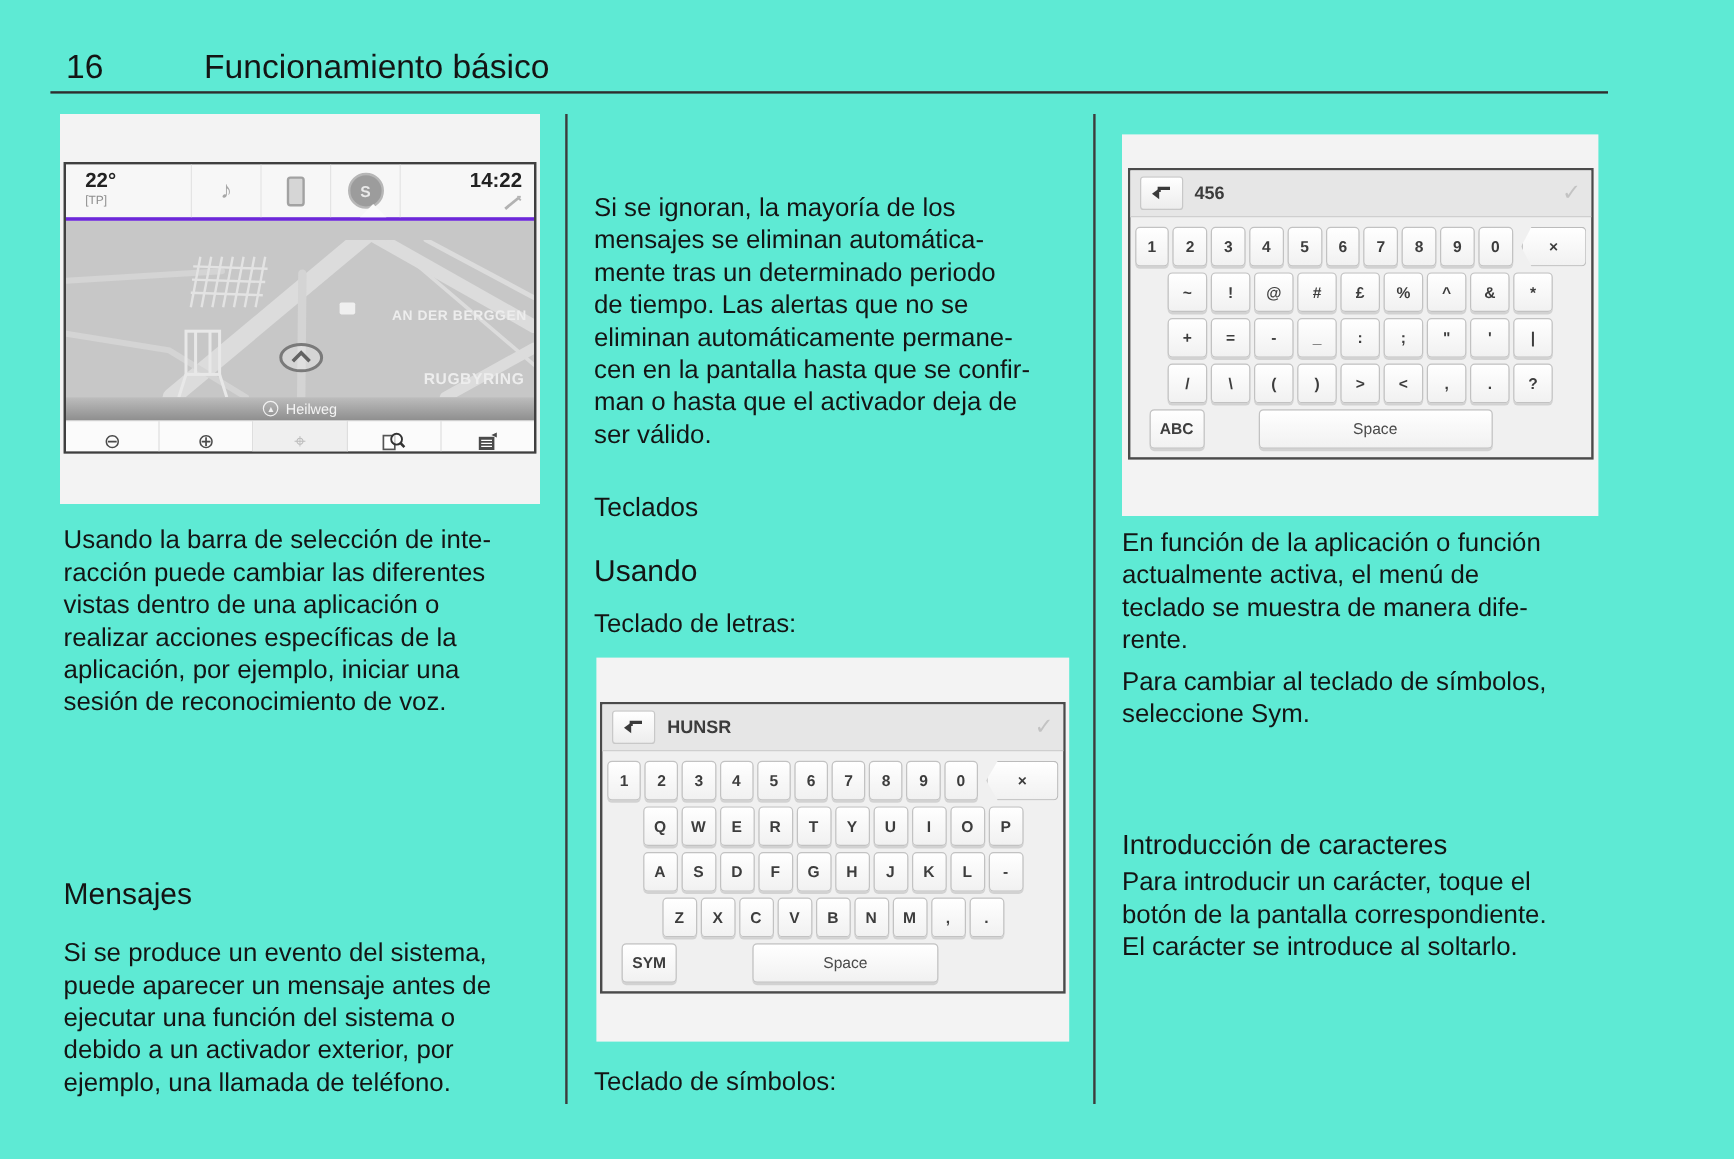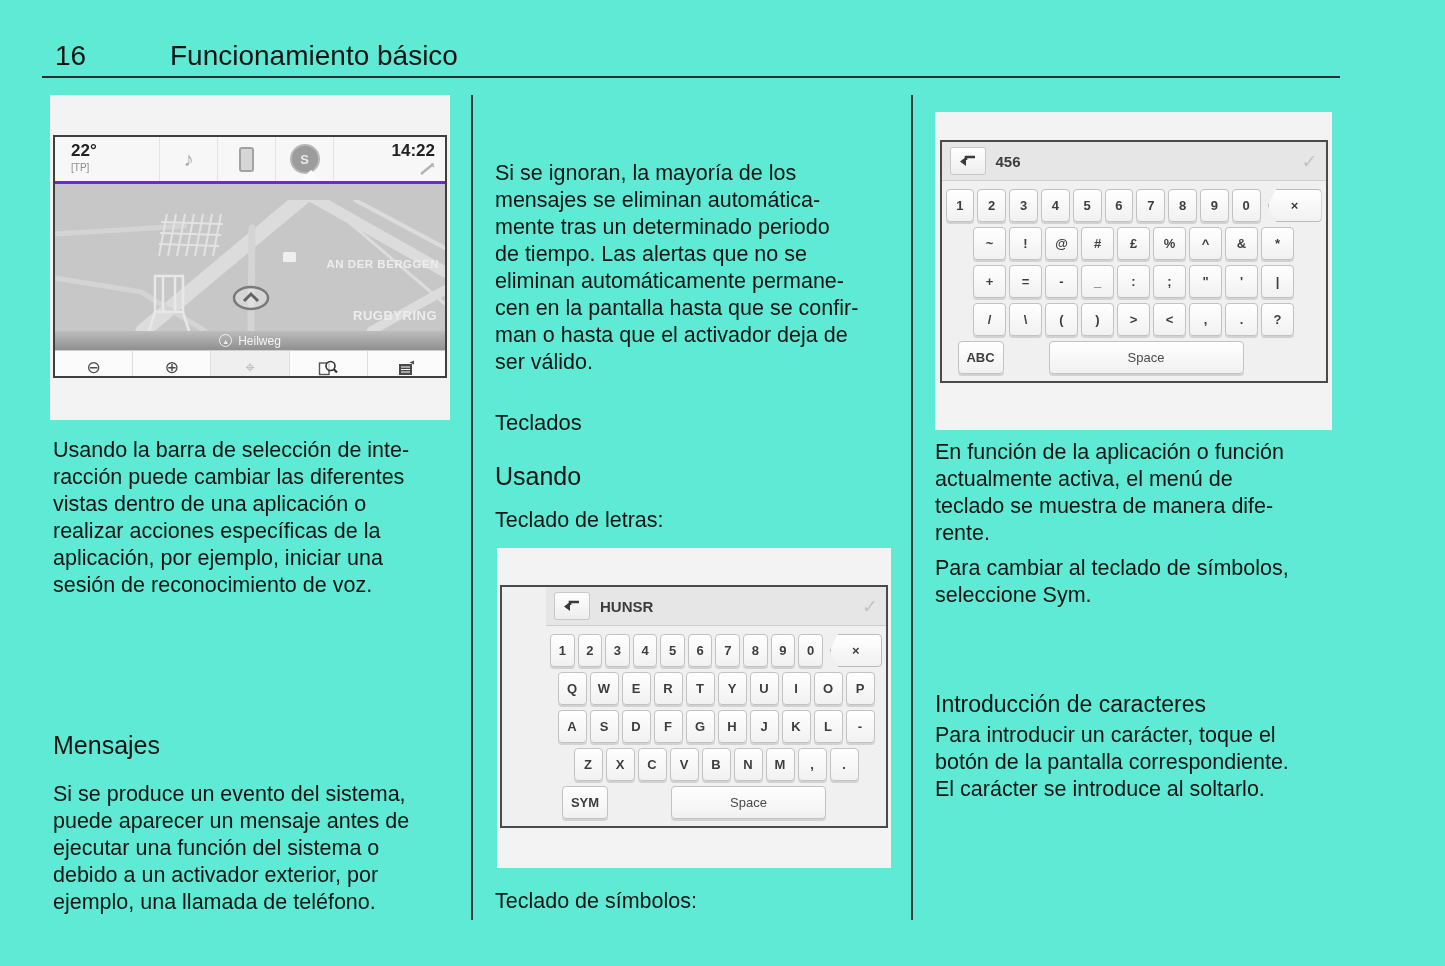--- a/index.html
+++ b/index.html
@@ -210,21 +210,21 @@
 de tiempo. Las alertas que no se
 eliminan automáticamente permane-
 cen en la pantalla hasta que se confir-
 man o hasta que el activador deja de
 ser válido.</div>
   <div class="h-big" style="left:495px;top:404px;">Teclados</div>
   <div class="h-med" style="left:495px;top:462px;">Usando</div>
   <div class="para" style="left:495px;top:507px;">Teclado de letras:</div>
 
   <div class="figure" style="left:497px;top:548px;width:394px;height:320px;">
-    <div class="keyboard kb-letters" style="margin-top:37px;padding-left:44px;">
+    <div class="keyboard kb-letters" style="margin-top:37px;">
       <div class="kb-title">
         <div class="kb-back">
           <svg width="18" height="12" viewBox="0 0 18 12">
             <path d="M16 2 H7 V5" stroke="#3a3a3a" stroke-width="2.6" fill="none"></path>
             <path d="M7 11 L1 6.5 L7 2 Z" fill="#3a3a3a"></path>
           </svg>
         </div>
         <div class="kb-entry">HUNSR</div>
         <div class="kb-check">✓</div>
       </div>

